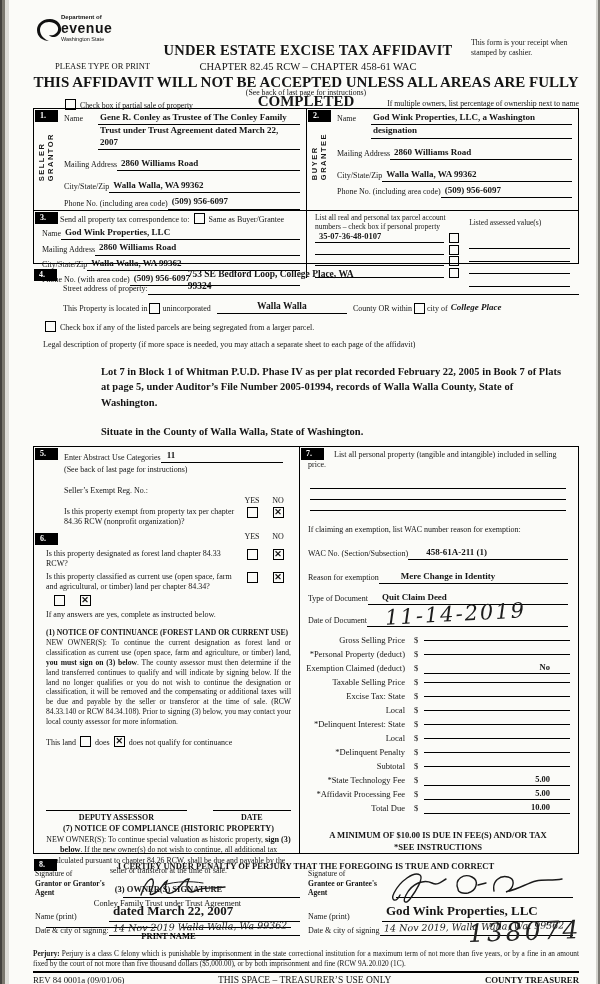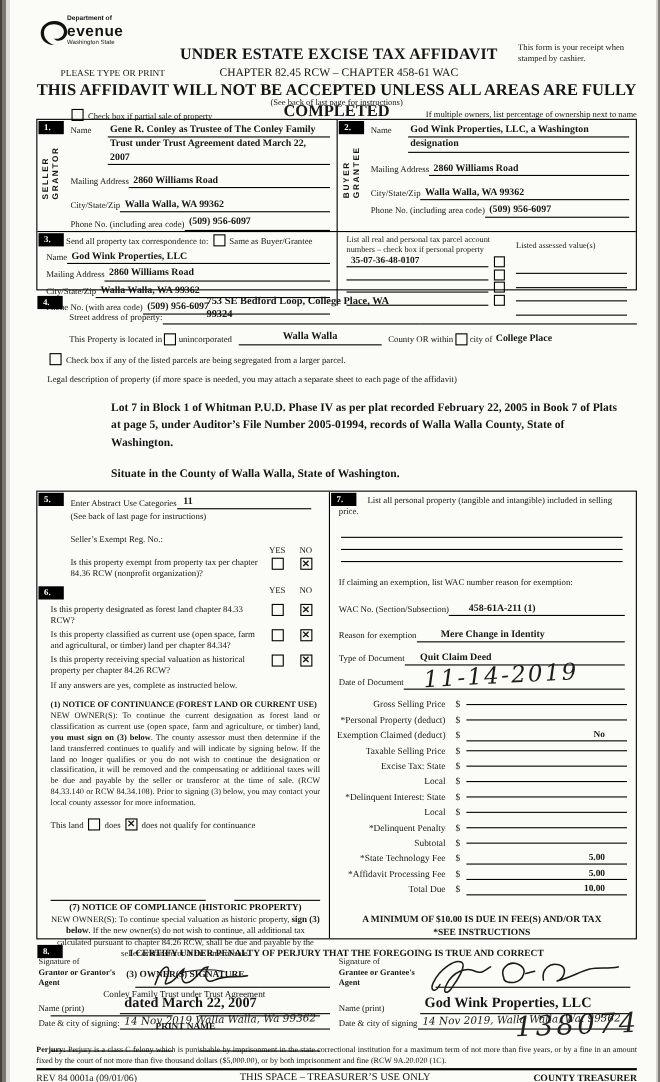--- a/index.html
+++ b/index.html
@@ -305,21 +305,21 @@
         <span class="fill" style="font-weight:normal;"></span>
       </div>
       <div class="located-row">
         <span>This Property is located in</span>
         <span class="cb"></span>
         <span>unincorporated</span>
         <span class="county-fill">Walla Walla</span>
         <span>County OR  within</span>
         <span class="cb"></span>
         <span>city of</span>
-        <span class="b" style="font-size:9px;margin-left:3px;">College Place</span>
+        <span class="b" style="font-size:9px;margin-left:3px;font-style:italic;">College Place</span>
       </div>
       <div class="seg-row">
         <span class="cb"></span>
         <span>Check box if any of the listed parcels are being segregated from a larger parcel.</span>
       </div>
       <div class="legal-lbl">Legal description of property (if more space is needed, you may attach a separate sheet to each page of the affidavit)</div>
       <div class="legal-para">Lot 7 in Block 1 of Whitman P.U.D. Phase IV as per plat recorded February 22, 2005 in Book 7 of Plats at page 5, under Auditor’s File Number 2005-01994, records of Walla Walla County, State of Washington.</div>
       <div class="situate">Situate in the County of Walla Walla, State of Washington.</div>
     </div>
 
@@ -355,21 +355,20 @@
             <span class="q-text">Is this property designated as forest land chapter 84.33 RCW?</span>
             <span class="q-cell"><span class="cb"></span></span>
             <span class="q-cell"><span class="cb">✕</span></span>
           </div>
           <div class="q-row">
             <span class="q-text">Is this property classified as current use (open space, farm and agricultural, or timber) land per chapter 84.34?</span>
             <span class="q-cell"><span class="cb"></span></span>
             <span class="q-cell"><span class="cb">✕</span></span>
           </div>
           <div class="q-row">
-            <span class="q-text">Is this property receiving special valuation as historical property per chapter 84.26 RCW?</span>
             <span class="q-cell"><span class="cb"></span></span>
             <span class="q-cell"><span class="cb">✕</span></span>
           </div>
           <div class="ifyes">If any answers are yes, complete as instructed below.</div>
 
           <div class="notice">
             <span class="nh">(1) NOTICE OF CONTINUANCE (FOREST LAND OR CURRENT USE)</span><br>
             <span>NEW OWNER(S):  To continue the current designation as forest land or classification as current use (open space, farm and agriculture, or timber) land, </span><span class="nh">you must sign on (3) below</span><span>.  The county assessor must then determine if the land transferred continues to qualify and will indicate by signing below. If the land no longer qualifies or you do not wish to continue the designation or classification, it will be removed and the compensating or additional taxes will be due and payable by the seller or transferor at the time of sale.  (RCW 84.33.140 or RCW 84.34.108). Prior to signing (3) below, you may contact your local county assessor for more information.</span>
           </div>
 
@@ -379,20 +378,24 @@
             <span>does</span>
             <span class="cb">✕</span>
             <span>does not</span>
             <span>qualify for continuance</span>
           </div>
 
           <div class="deputy-row">
             <div class="deputy-line"></div>
             <div class="deputy-gap"></div>
             <div class="date-line"></div>
+          </div>
+          <div class="deputy-labels">
+            <span class="dl1">DEPUTY ASSESSOR</span>
+            <span class="dl2">DATE</span>
           </div>
 
           <div class="notice2">
             <span class="nh">(7) NOTICE OF COMPLIANCE (HISTORIC PROPERTY)</span><br>
             <span>NEW OWNER(S):  To continue special valuation as historic property, </span><span class="nh">sign (3) below</span><span>.  If the new owner(s) do not wish to continue, all additional tax calculated pursuant to chapter 84.26 RCW, shall be due and payable by the seller or transferor at the time of sale.</span>
           </div>
 
           <div class="owners-sig">(3)  OWNER(S) SIGNATURE</div>
           <div class="sigline-row">
             <div></div>

